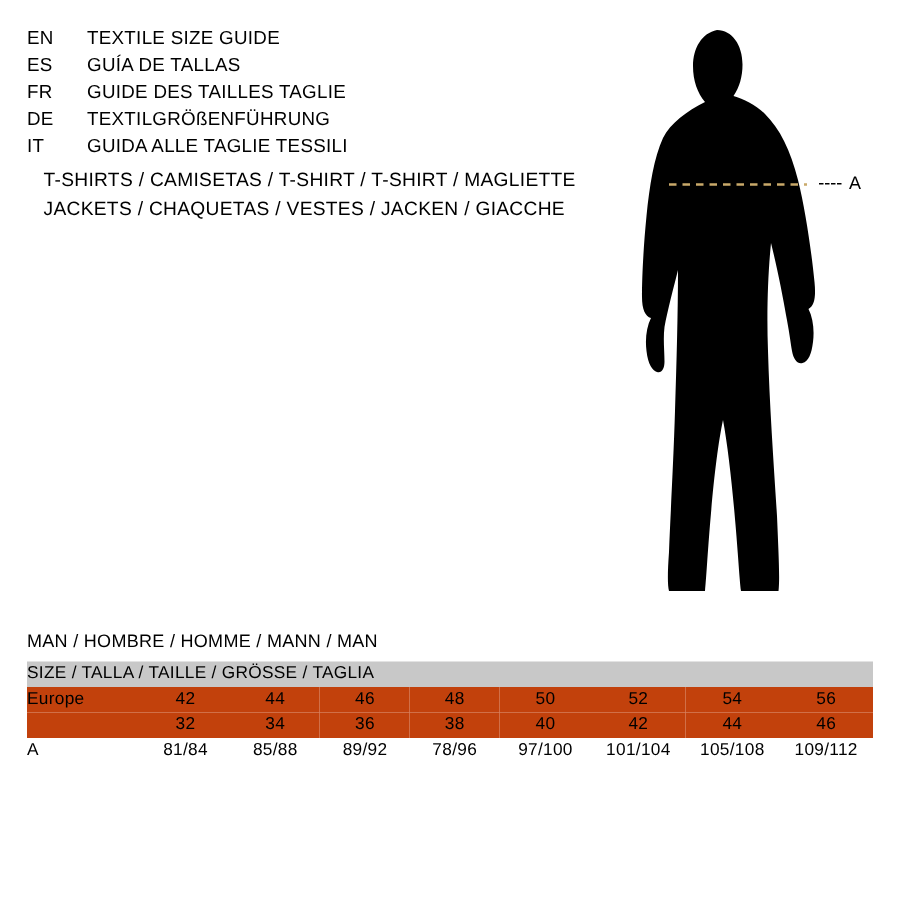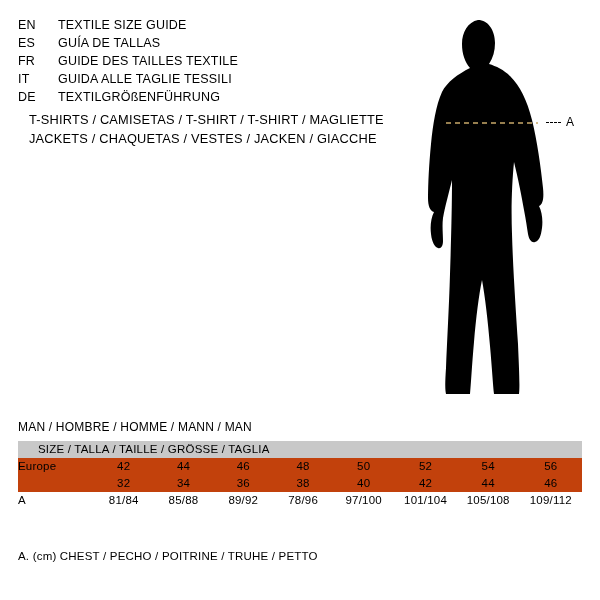--- a/index.html
+++ b/index.html
@@ -112,21 +112,20 @@
     padding-left: 2px;
     text-align: left;
   }
   td.val {
     text-align: center;
     width: 68px;
   }
   tr.head td {
     background: #c8c8c8;
     font-weight: normal;
-    padding-left: 20px;
   }
   tr.r-shade td {
     background: #c2410c;
   }
   tr.r-plain td {
     background: #ffffff;
   }
   .footnote {
     position: absolute;
     left: 18px;
@@ -145,29 +144,29 @@
     <div class="lang-row">
       <span class="lang-code">EN</span>
       <span class="lang-text">TEXTILE SIZE GUIDE</span>
     </div>
     <div class="lang-row">
       <span class="lang-code">ES</span>
       <span class="lang-text">GUÍA DE TALLAS</span>
     </div>
     <div class="lang-row">
       <span class="lang-code">FR</span>
-      <span class="lang-text">GUIDE DES TAILLES TEXTILE</span>
+      <span class="lang-text">GUIDE DES TAILLES TAGLIE</span>
+    </div>
+    <div class="lang-row">
+      <span class="lang-code">DE</span>
+      <span class="lang-text">TEXTILGRÖßENFÜHRUNG</span>
     </div>
     <div class="lang-row">
       <span class="lang-code">IT</span>
       <span class="lang-text">GUIDA ALLE TAGLIE TESSILI</span>
-    </div>
-    <div class="lang-row">
-      <span class="lang-code">DE</span>
-      <span class="lang-text">TEXTILGRÖßENFÜHRUNG</span>
     </div>
   </div>
 
   <div class="cat-block">
     <div class="cat-line">T-SHIRTS / CAMISETAS / T-SHIRT / T-SHIRT / MAGLIETTE</div>
     <div class="cat-line">JACKETS / CHAQUETAS / VESTES / JACKEN / GIACCHE</div>
   </div>
 
   <div class="figure-wrap">
     <svg width="190" height="390" viewBox="0 0 190 390">
@@ -251,15 +250,14 @@
         <td class="val">89/92</td>
         <td class="val">78/96</td>
         <td class="val">97/100</td>
         <td class="val">101/104</td>
         <td class="val">105/108</td>
         <td class="val">109/112</td>
       </tr>
     </tbody>
   </table>
 
-  <div class="footnote">A. (cm) CHEST / PECHO / POITRINE / TRUHE / PETTO</div>
 
 </div>
 
 </body></html>

